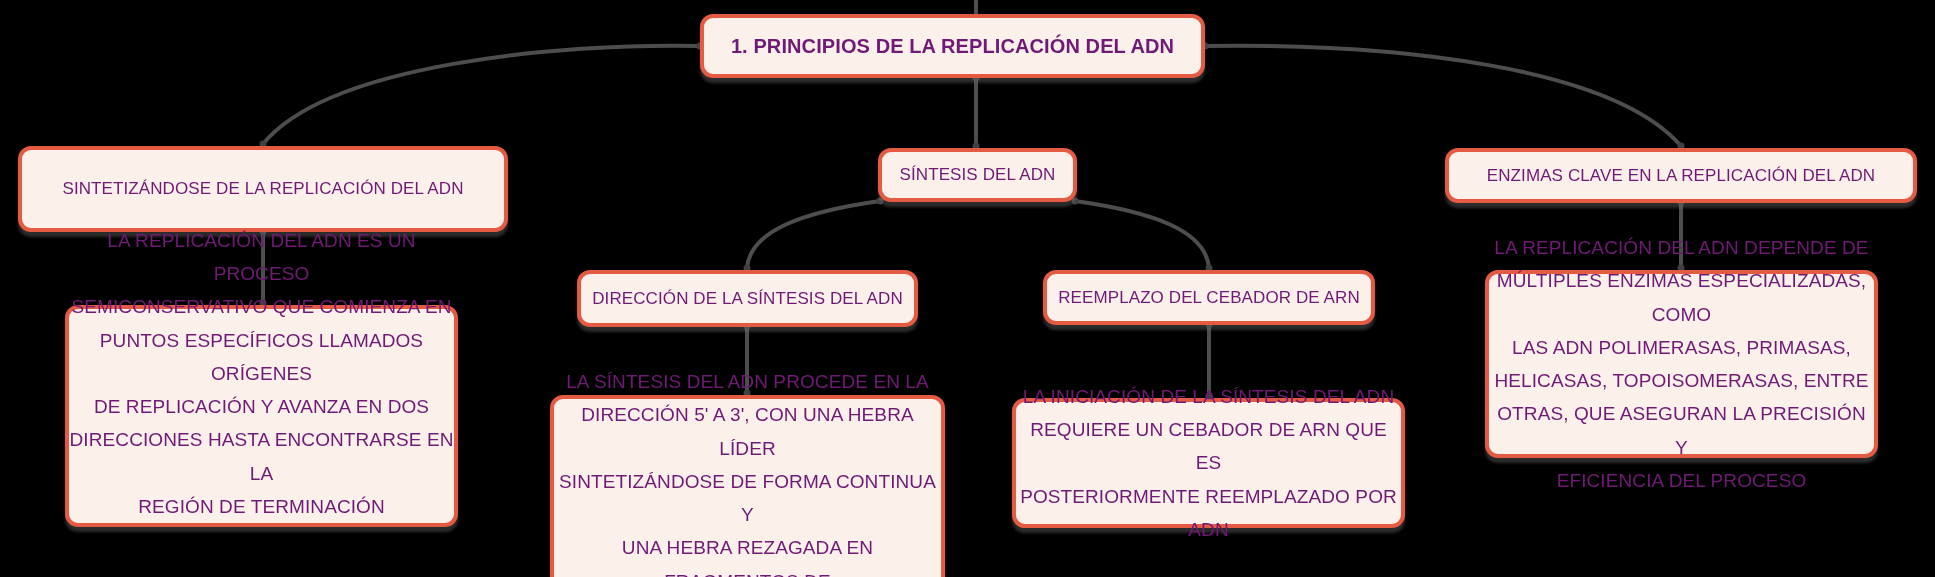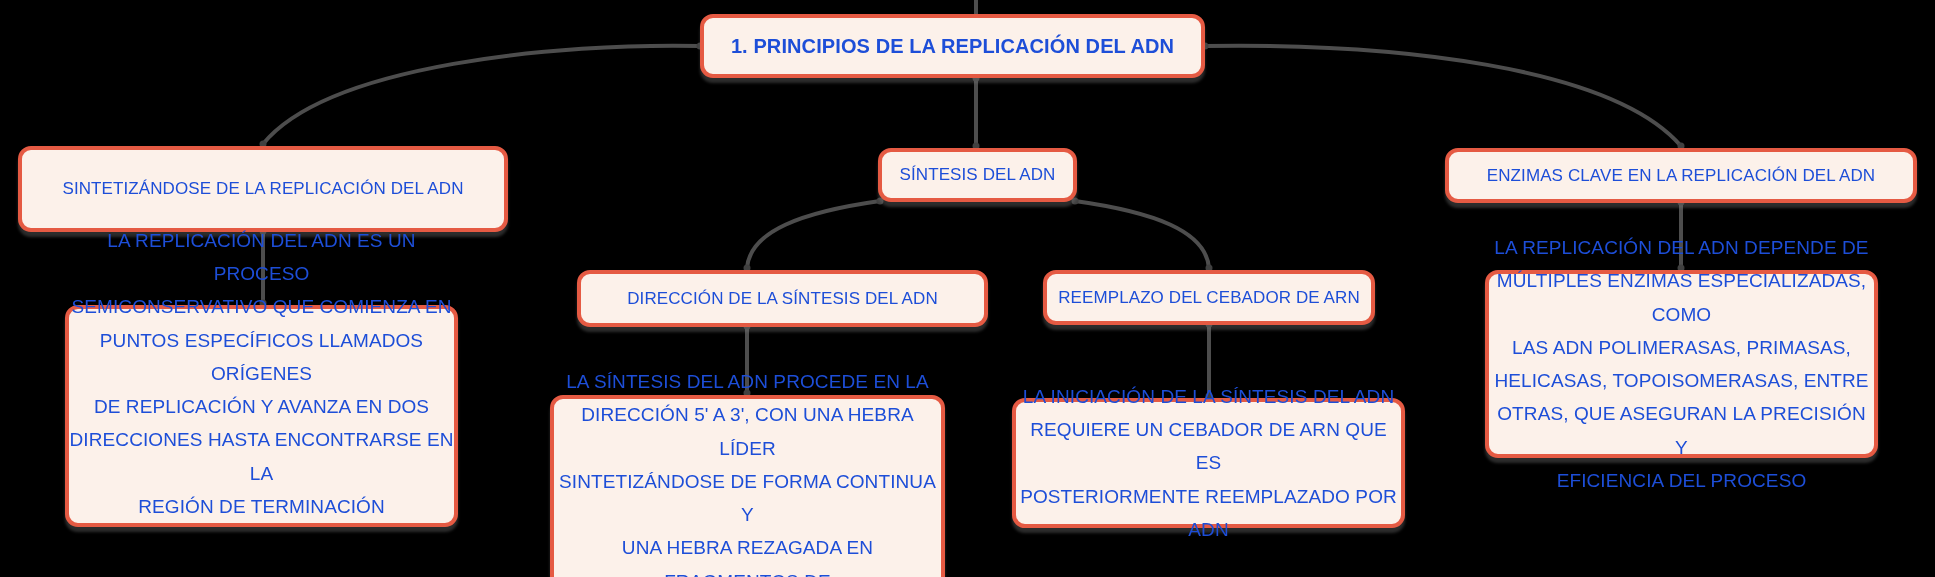--- a/index.html
+++ b/index.html
@@ -16,21 +16,21 @@
     inset: 0;
     z-index: 0;
   }
   .node {
     position: absolute;
     z-index: 1;
     box-sizing: border-box;
     background: #FCF1EA;
     border: 4px solid #E55A43;
     border-radius: 13px;
-    color: #1d4ed8;
+    color: #701a75;
     display: flex;
     align-items: center;
     justify-content: center;
     text-align: center;
     box-shadow: 0 5px 3px rgba(125,125,125,0.35);
   }
   .node-label {
     white-space: nowrap;
     font-size: 17px;
     letter-spacing: 0.1px;
@@ -45,21 +45,21 @@
     font-size: 19px;
     line-height: 1.75;
     letter-spacing: 0.1px;
   }
   
   #node-root { left: 700px; top: 14px;  width: 505px; height: 64px; }
   #node-t1   { left: 18px;  top: 146px; width: 490px; height: 86px; }
   #node-t2   { left: 878px; top: 148px; width: 199px; height: 54px; }
   #node-t3   { left: 1445px;top: 148px; width: 472px; height: 55px; }
   #note-b1   { left: 65px;  top: 305px; width: 393px; height: 222px; align-items: flex-end; }
-  #node-t2a  { left: 577px; top: 270px; width: 411px; height: 57px; padding: 0 10px; }
+  #node-t2a  { left: 577px; top: 270px; width: 341px; height: 57px; padding: 0 10px; }
   #node-t2b  { left: 1043px;top: 270px; width: 332px; height: 55px; padding: 0 19px; }
   #note-b2a  { left: 550px; top: 395px; width: 395px; height: 206px; }
   #note-b2b  { left: 1012px;top: 398px; width: 393px; height: 130px; }
   #note-b3   { left: 1485px;top: 270px; width: 393px; height: 188px; }
 </style>
 </head>
 <body>
 
 <div id="canvas">
 

